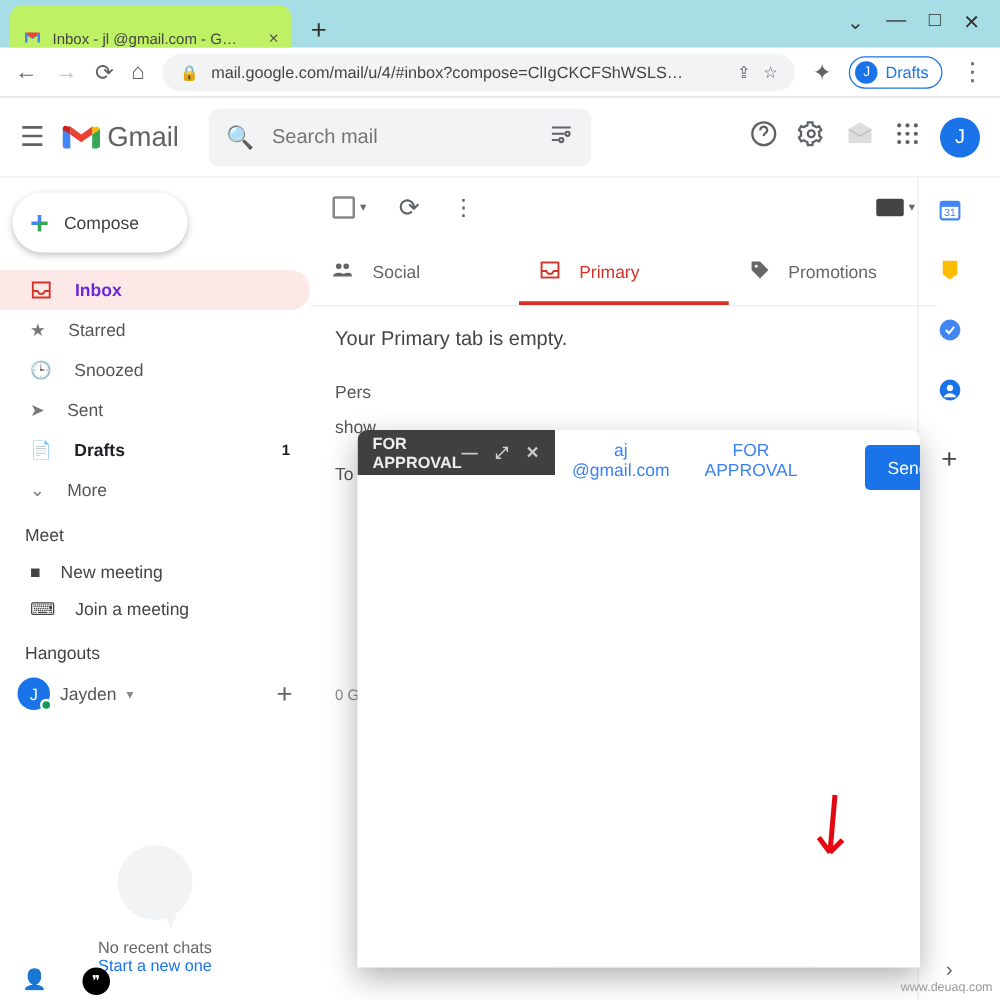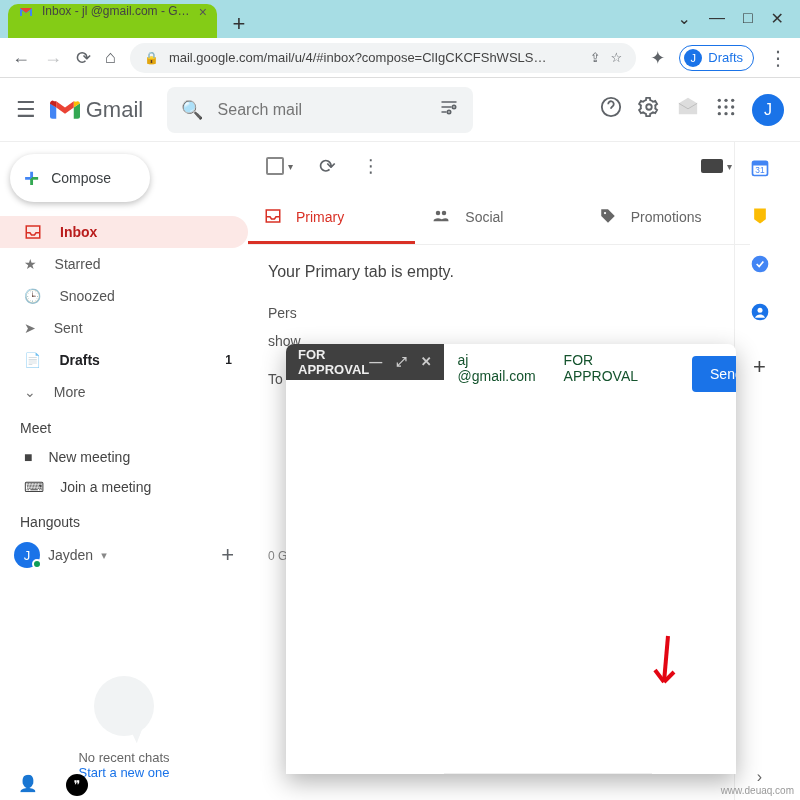--- a/index.html
+++ b/index.html
@@ -1,19 +1,19 @@
 <!DOCTYPE html>
 <html><head>
 <meta charset="utf-8">
 <style>
 * { box-sizing: border-box; margin:0; padding:0; font-family: Arial, Helvetica, sans-serif; }
 body { width:800px; height:800px; background:#fff; overflow:hidden; position:relative; }
 
 .tab-strip { height:38px; background:#a7dde4; display:flex; align-items:flex-end; padding-left:8px; }
-.tab { background:#84cc16; border-radius:10px 10px 0 0; height:34px; width:209px; display:flex; align-items:flex-start; padding:0 10px; gap:8px; font-size:12px; color:#444; position:relative; }
+.tab { background:#bef264; border-radius:10px 10px 0 0; height:34px; width:225px; display:flex; align-items:flex-end; padding:0 10px; gap:8px; font-size:12px; color:#444; position:relative; }
 .gmail-favicon{width:16px;height:16px;}
 .tab-close { margin-left:auto; color:#555; font-size:14px; cursor:pointer; }
 .plus-tab { width:28px; height:28px; display:flex; align-items:center; justify-content:center; color:#333; font-size:22px; margin-left:8px; cursor:pointer; }
 .win-ctrl { margin-left:auto; display:flex; gap:18px; padding-right:16px; padding-bottom:10px; color:#333; }
 .win-ctrl span{font-size:16px;}
 
 .addr-bar { height:40px; border-bottom:1px solid #ddd; display:flex; align-items:center; padding:0 12px; gap:14px; }
 .nav-ic { color:#5f6368; font-size:18px; cursor:pointer; }
 .url-box { flex:1; background:#f1f3f4; border-radius:24px; height:30px; display:flex; align-items:center; padding:0 14px; color:#444; font-size:13px; gap:10px; overflow:hidden; }
 .url-box .lock{font-size:12px;}
@@ -31,21 +31,21 @@
 .hdr-right { margin-left:auto; display:flex; align-items:center; gap:16px; color:#5f6368; font-size:20px; }
 .avatar-lg{width:32px;height:32px;border-radius:50%;background:#1a73e8;color:#fff;display:flex;align-items:center;justify-content:center;font-size:16px;}
 
 .main { display:flex; height:calc(800px - 38px - 40px - 64px); }
 .sidebar { width:248px; padding-top:12px; display:flex; flex-direction:column; position:relative; }
 .compose { margin-left:10px; width:140px; height:48px; border-radius:28px; background:#fff; box-shadow:0 2px 6px rgba(0,0,0,.25); display:flex; align-items:center; gap:12px; padding-left:14px; font-size:14px; color:#3c4043; cursor:pointer; }
 .compose-plus { font-size:26px; position:relative; }
 .compose-plus::before { content:"+"; background: linear-gradient(135deg,#ea4335 0%,#ea4335 25%,#4285f4 25%,#4285f4 50%,#34a853 50%,#34a853 75%,#fbbc04 75%,#fbbc04 100%); -webkit-background-clip:text; color:transparent; font-weight:700;}
 .nav { margin-top:14px; }
 .nav-item { height:32px; display:flex; align-items:center; padding-left:24px; gap:18px; font-size:14px; color:#555; border-radius:0 18px 18px 0; cursor:pointer; }
-.nav-item.active{background:#fce8e6;color:#b91c1c;font-weight:700;}
+.nav-item.active{background:#fce8e6;color:#6d28d9;font-weight:700;}
 .nav-item.bold{font-weight:700;color:#202124;}
 .nav-item .cnt{margin-left:auto;margin-right:16px;font-size:12px;}
 .sec-hdr { font-size:14px; font-weight:500; color:#444; padding:12px 0 6px 20px; }
 .meet-item, .ho-item { height:30px; display:flex; align-items:center; gap:16px; padding-left:24px; font-size:14px; color:#444; cursor:pointer; }
 .hangout-row { display:flex; align-items:center; padding:6px 14px 0 14px; gap:8px; font-size:14px; color:#555; }
 .hangout-avatar-wrap{position:relative;}
 .hangout-avatar { width:26px; height:26px; border-radius:50%; background:#1a73e8; color:#fff; display:flex; align-items:center; justify-content:center; font-size:13px;}
 .presence-dot{position:absolute;bottom:-1px;right:-2px;width:10px;height:10px;border-radius:50%;background:#0f9d58;border:2px solid #fff;}
 .ho-add { margin-left:auto; color:#5f6368; font-size:22px; cursor:pointer; }
 .recent { text-align:center; margin-top:90px; font-size:13px; color:#666; }
@@ -66,21 +66,21 @@
 .tabrow { flex:1; max-width:175px; height:54px; display:flex; align-items:center; gap:14px; padding-left:16px; color:#666; font-size:14px; cursor:pointer; }
 .tabrow svg,.tabrow .ico{color:#666;}
 .tabrow.active{color:#d93025;font-weight:500;box-shadow:inset 0 -3px 0 #d93025;}
 .tabrow.active .ico{color:#d93025;}
 .empty-msg { padding:18px 20px; color:#444; font-size:16px; }
 .cut-text{padding:6px 20px;color:#555;font-size:14px;}
 
 .compose-win { position:absolute; left:286px; top:344px; width:450px; height:430px; background:#fff; border-radius:8px 8px 0 0; box-shadow:0 8px 24px rgba(0,0,0,.3); display:flex; flex-direction:row; overflow:hidden; }
 .cw-hdr { background:#404040; color:#eee; height:36px; display:flex; align-items:center; padding:0 12px; font-size:13px; font-weight:700; }
 .cw-hdr .right{margin-left:auto;display:flex;gap:14px;color:#ccc;cursor:pointer;}
-.cw-field { padding:8px 14px; border-bottom:1px solid #eee; font-size:14px; color:#14532d; }
+.cw-field { padding:8px 14px; border-bottom:1px solid #eee; font-size:14px; color:#3b82f6;text-align:center; }
 .cw-body { flex:1; padding:10px 14px; font-size:13px; color:#bbb; }
 .cw-body .blur1,.cw-body .blur2{height:13px;background:linear-gradient(#ccc,#ccc);filter:blur(3px);border-radius:3px;margin-bottom:6px;}
 .cw-body .blur1{width:96%;} .cw-body .blur2{width:34%;}
 .cw-foot { height:48px; display:flex; align-items:flex-end; padding:0 12px; gap:4px; }
 .send-btn { display:flex; align-items:center; }
 .send-main { background:#1a73e8; color:#fff; border:none; height:36px; padding:0 18px; border-radius:4px 0 0 4px; font-size:14px; font-weight:500; cursor:pointer; }
 .send-drop { background:#1a73e8; color:#fff; height:36px; width:24px; border:none; border-left:1px solid rgba(255,255,255,.3); border-radius:0 4px 4px 0; cursor:pointer; font-size:10px; }
 .cw-ico { width:30px; text-align:center; color:#555; font-size:17px; cursor:pointer; }
 .cw-more { position:relative; }
 .red-circle{position:absolute;left:-7px;top:-7px;width:32px;height:32px;border:3px solid #e30613;border-radius:50%;pointer-events:none;}
@@ -277,39 +277,39 @@
           <span class="drop-ar">▾</span>
       </div>
       <span style="font-size:20px">⟳</span>
       <span style="font-size:18px">⋮</span>
       <div class="input-ind">
         <div class="kbd"></div>
           <span class="drop-ar">▾</span>
       </div>
     </div>
     <div class="tabs">
-      <div class="tabrow active">
-        <span class="ico">
-          <svg width="18" height="18" viewBox="0 0 24 24" fill="none" stroke="#d93025" stroke-width="2">
-              <rect x="3" y="4" width="18" height="16"></rect>
-              <path d="M3 13h5l2 3h4l2-3h5"></path>
-            </svg>
-        </span>
-        <span>Primary</span>
-      </div>
       <div class="tabrow">
         <span class="ico">
           <svg width="20" height="18" viewBox="0 0 24 24" fill="#666">
               <circle cx="8" cy="8" r="3"></circle>
               <circle cx="16" cy="8" r="3"></circle>
               <path d="M2 19c0-3 3-4 6-4s6 1 6 4M12 19c0-3 3-4 6-4s4 1 4 4" fill="#666"></path>
             </svg>
         </span>
         <span>Social</span>
       </div>
+      <div class="tabrow active">
+        <span class="ico">
+          <svg width="18" height="18" viewBox="0 0 24 24" fill="none" stroke="#d93025" stroke-width="2">
+              <rect x="3" y="4" width="18" height="16"></rect>
+              <path d="M3 13h5l2 3h4l2-3h5"></path>
+            </svg>
+        </span>
+        <span>Primary</span>
+      </div>
       <div class="tabrow">
         <span class="ico">
           <svg width="18" height="18" viewBox="0 0 24 24" fill="#666">
               <path d="M3 3h9l9 9-9 9-9-9z"></path>
               <circle cx="8" cy="8" r="1.5" fill="#fff"></circle>
             </svg>
         </span>
         <span>Promotions</span>
       </div>
     </div>

